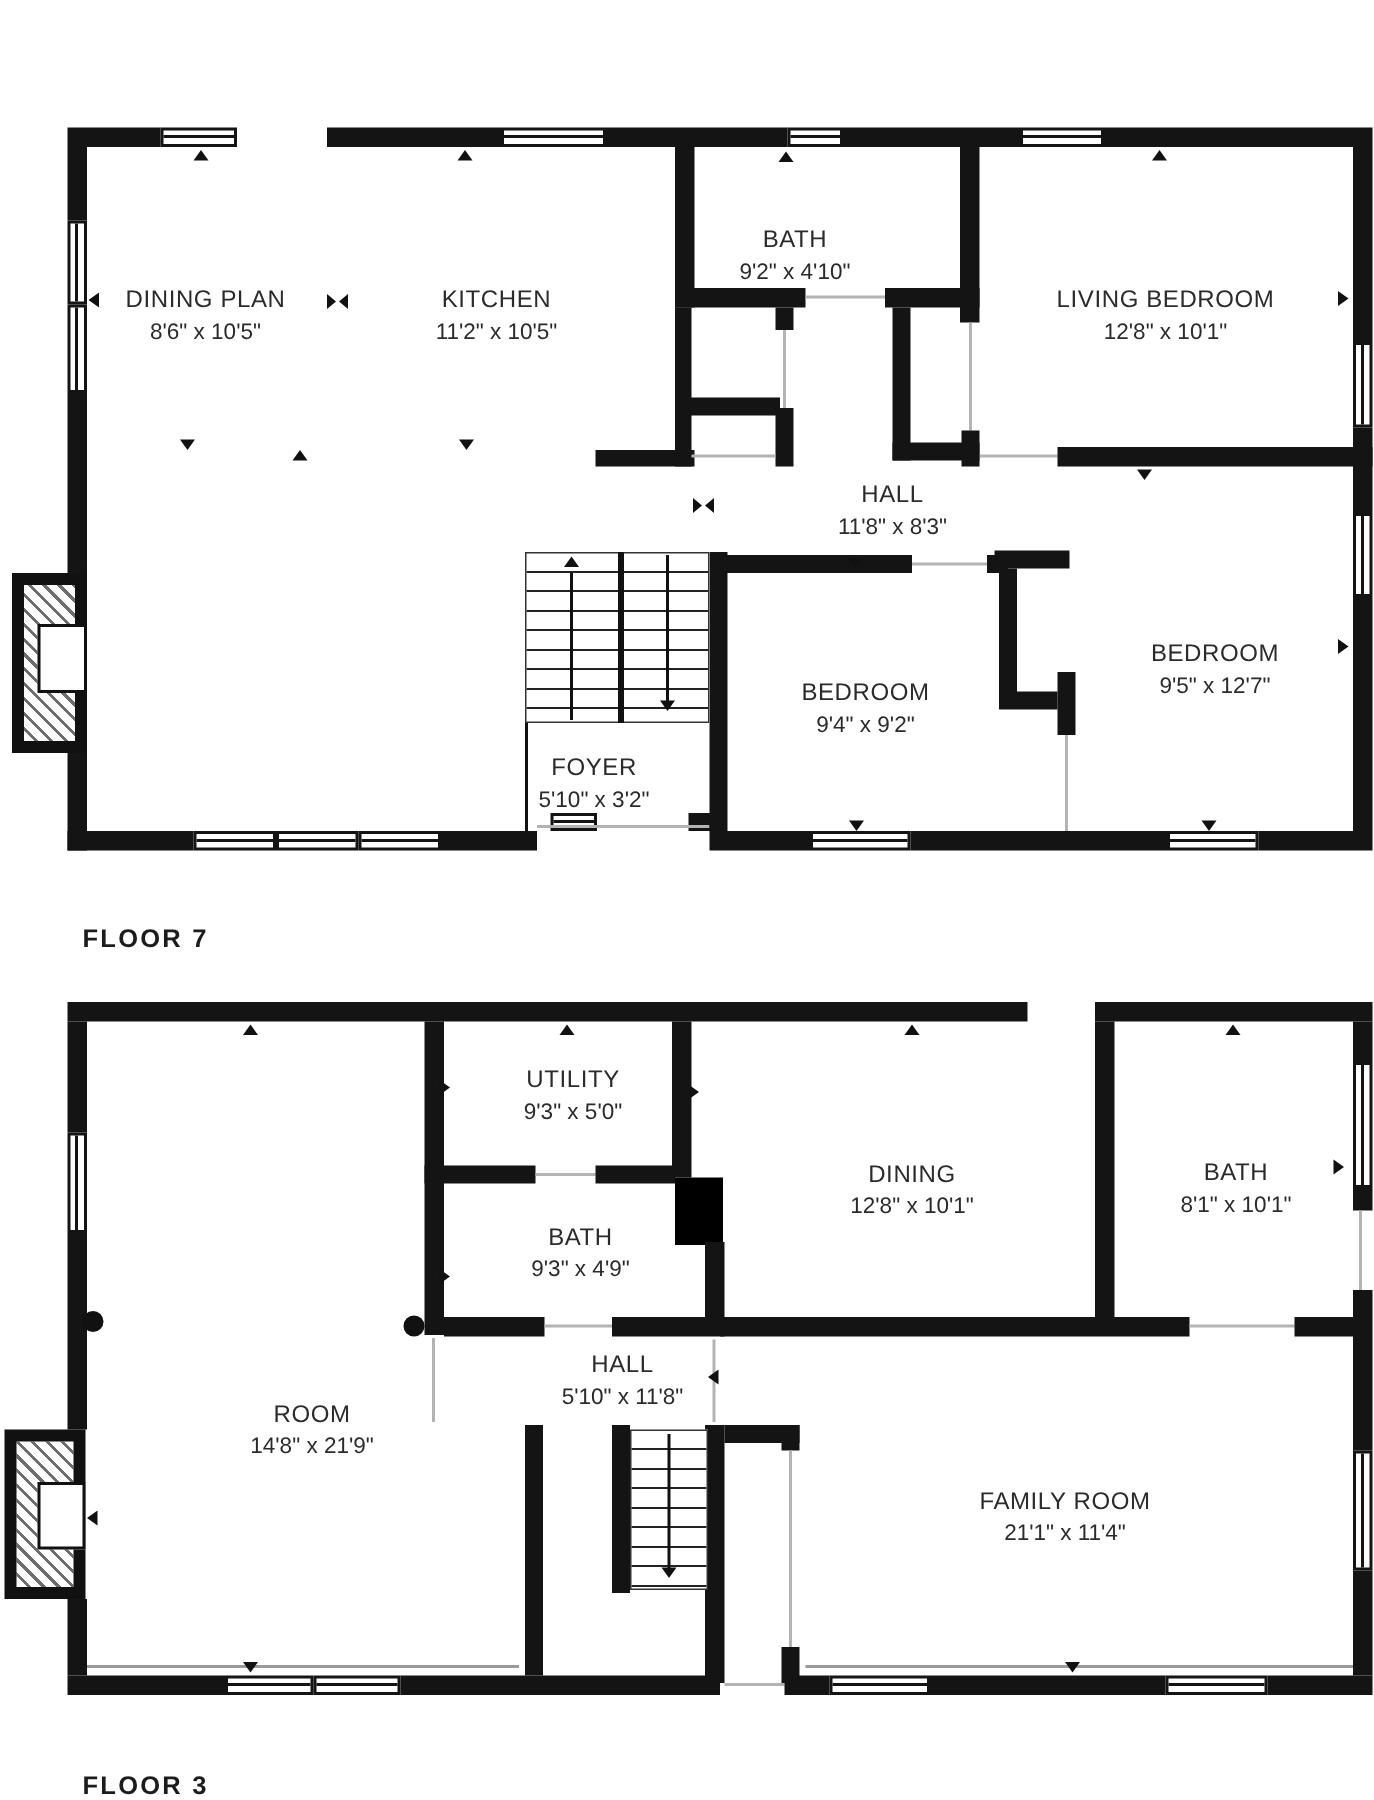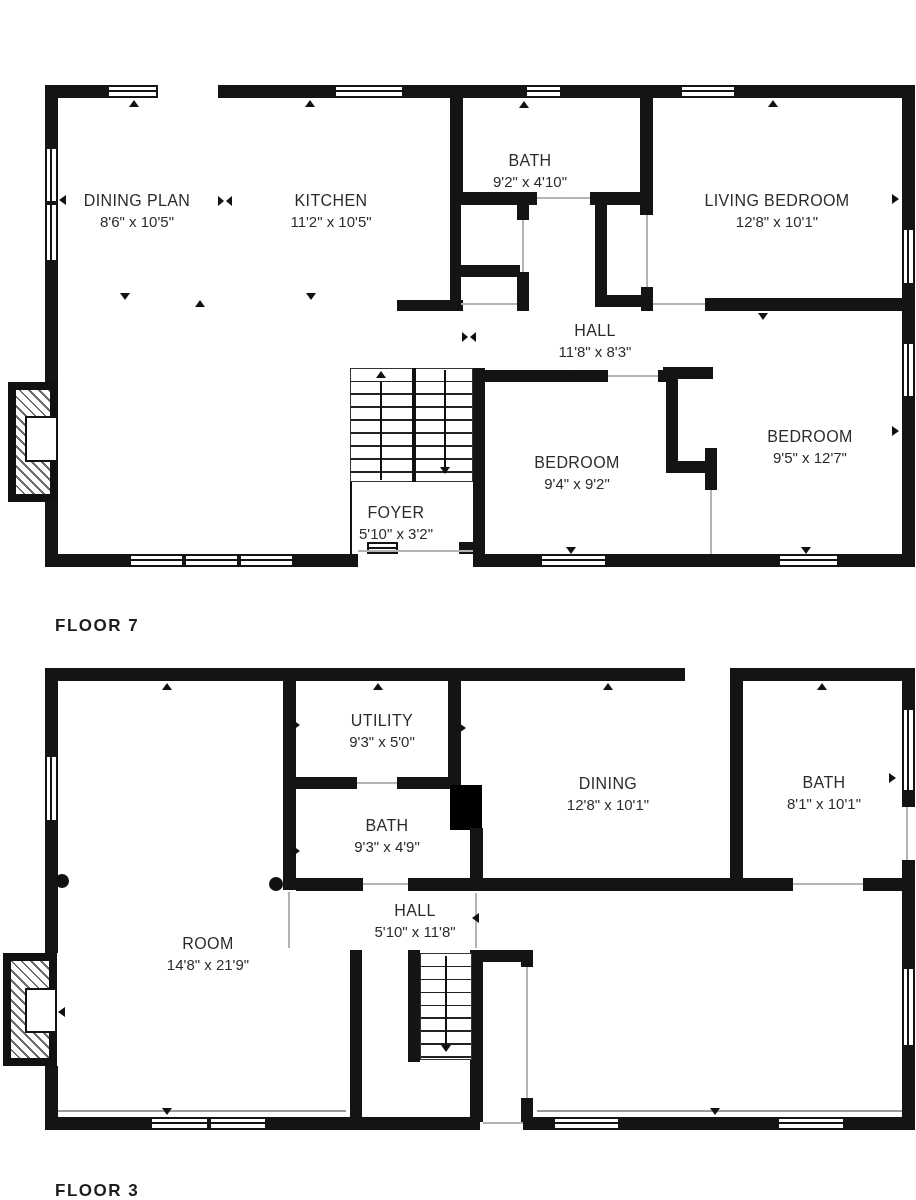--- a/index.html
+++ b/index.html
@@ -274,17 +274,21 @@
       <div class="rdims">8'1" x 10'1"</div>
     </div>
     <div class="room-label" style="left:415px;top:921px">
       <div class="rname">HALL</div>
       <div class="rdims">5'10" x 11'8"</div>
     </div>
     <div class="room-label" style="left:208px;top:954px">
       <div class="rname">ROOM</div>
       <div class="rdims">14'8" x 21'9"</div>
     </div>
+    <div class="room-label" style="left:710px;top:1012px">
+      <div class="rname">FAMILY ROOM</div>
+      <div class="rdims">21'1" x 11'4"</div>
+    </div>
   </div>
 
   <div class="floor-tag" style="left:55px;top:1181px">FLOOR 3</div>
 
 </div>
 
 </body></html>

